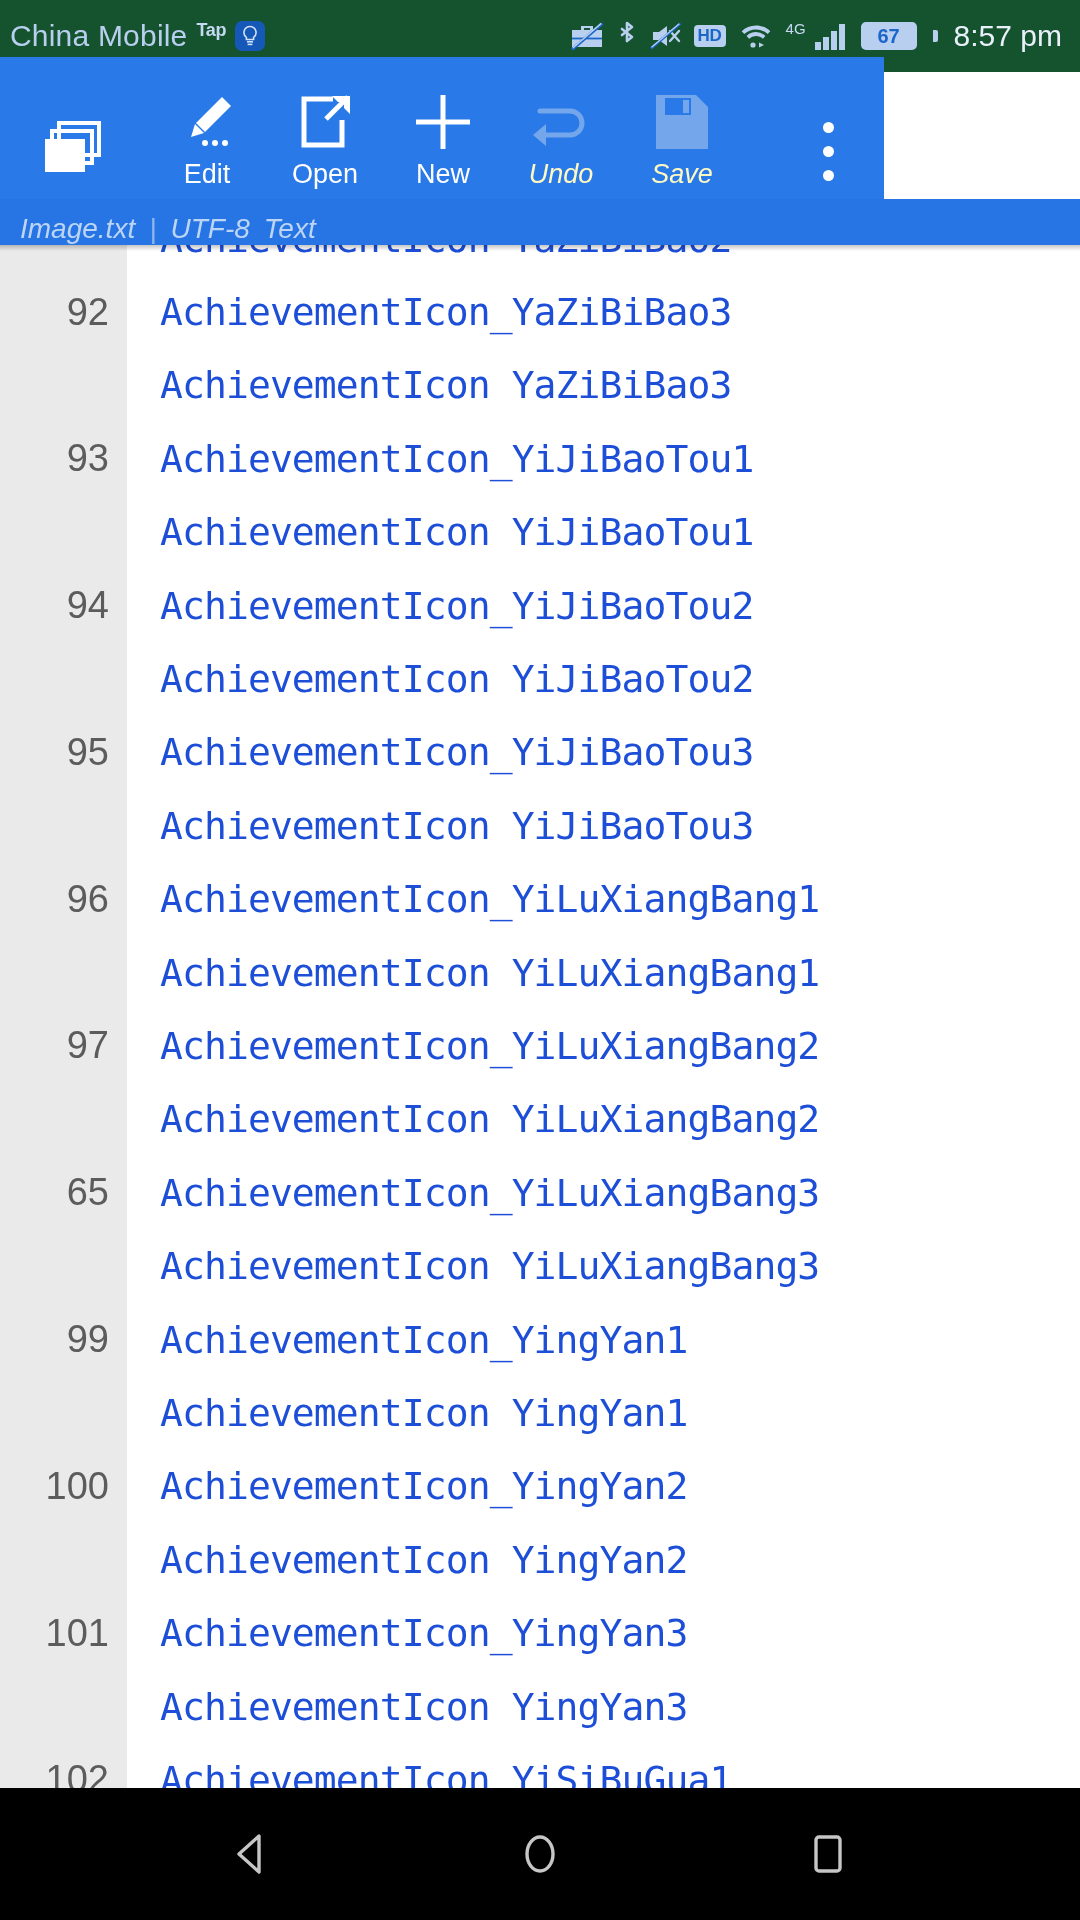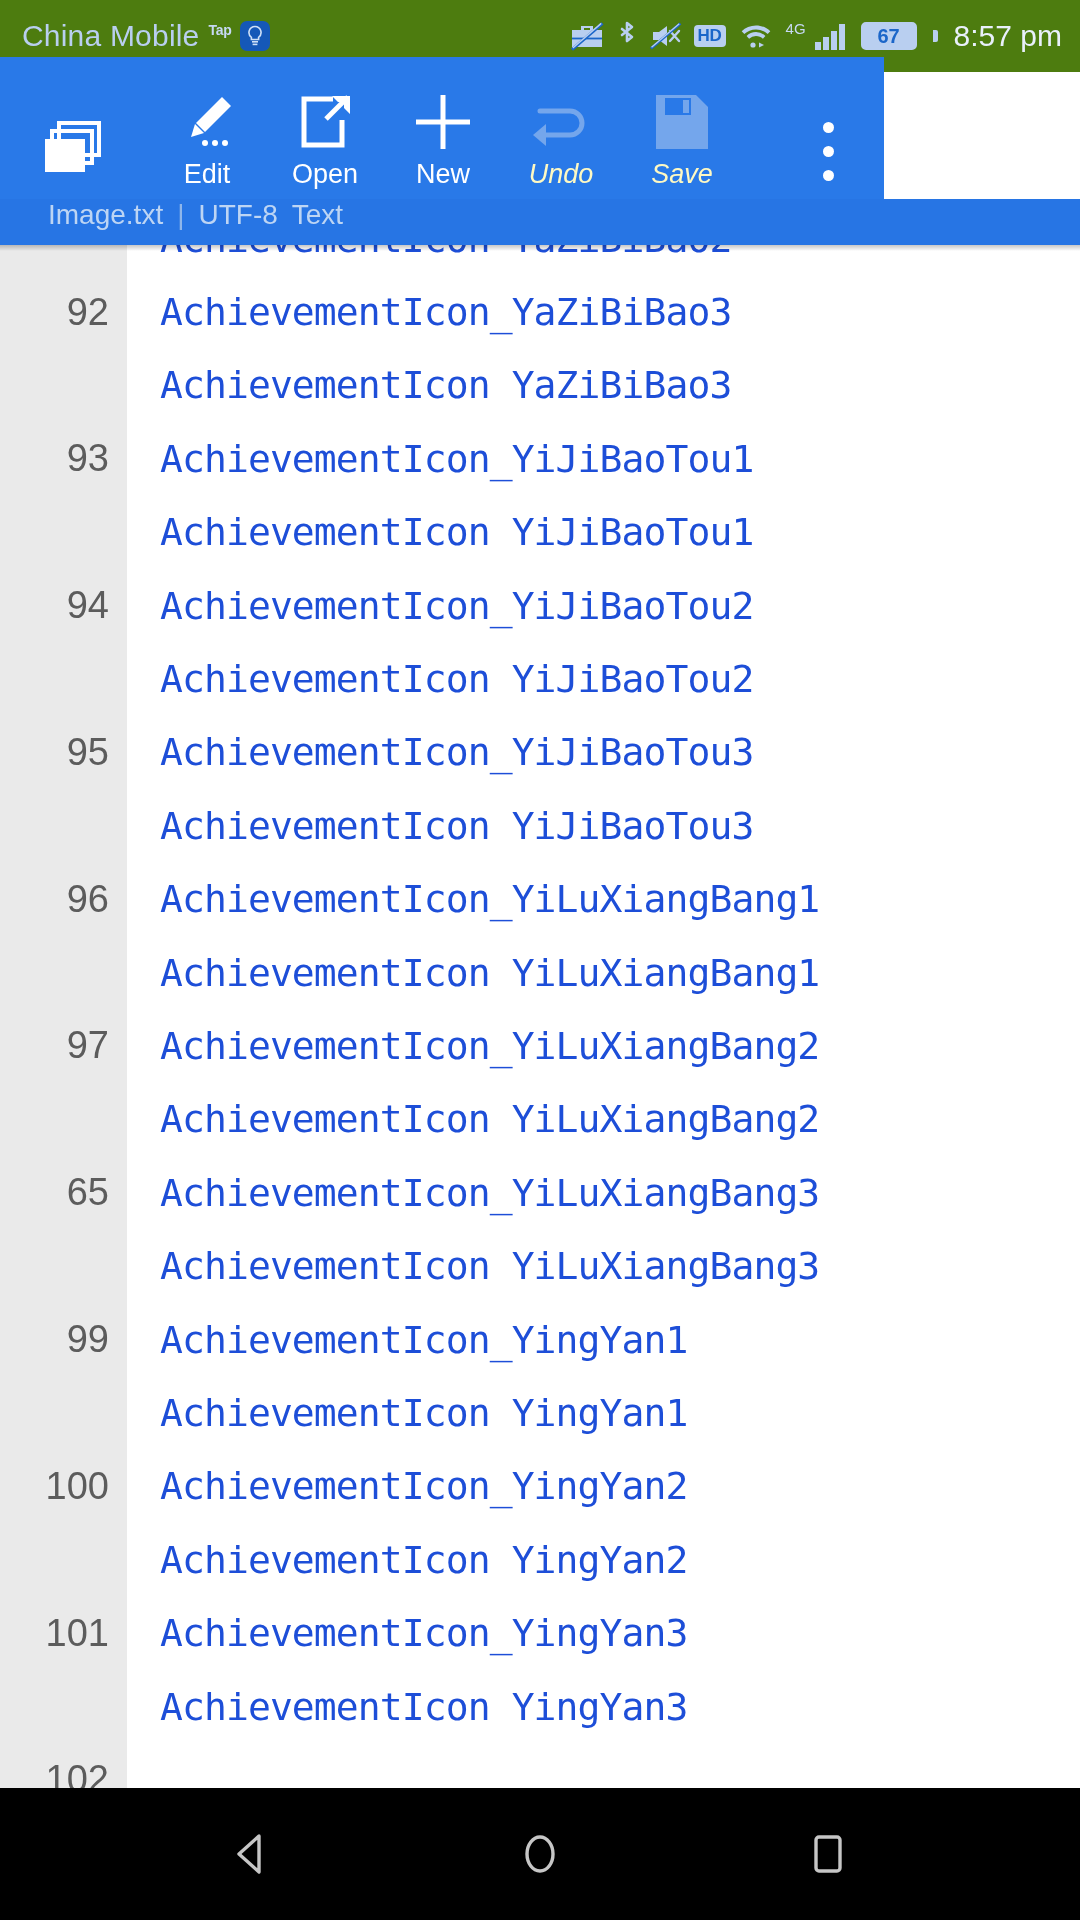--- a/index.html
+++ b/index.html
@@ -7,27 +7,27 @@
     width:1080px; height:1920px;
     background:#000;
     font-family:"Liberation Sans", sans-serif;
     overflow:hidden;
   }
   .phone { position:relative; width:1080px; height:1920px; background:#ffffff; }
 
   
   .statusbar {
     position:absolute; top:0; left:0; width:1080px; height:72px;
-    background:#4d7c0f;
+    background:#14532d;
     display:flex; align-items:center; justify-content:space-between;
-    padding:0 18px 0 22px;
+    padding:0 18px 0 10px;
   }
   .sb-left { display:flex; align-items:center; gap:9px; }
   .carrier { color:#b9cff0; font-size:30px; letter-spacing:.2px; }
-  .tap-badge { color:#c6d9f3; font-size:14px; font-weight:bold; letter-spacing:-.3px; position:relative; top:-6px; }
+  .tap-badge { color:#c6d9f3; font-size:18px; font-weight:bold; letter-spacing:-.3px; position:relative; top:-6px; }
   .bulb {
     width:30px; height:30px; border-radius:7px; background:#1558b8;
     display:flex; align-items:center; justify-content:center;
   }
   .sb-right { display:flex; align-items:center; gap:11px; }
   .sb-right svg { display:block; }
   .hd-box {
     background:#b9cff0; color:#1b66c9; font-size:17px; font-weight:bold;
     border-radius:4px; padding:1px 4px; line-height:1.15; letter-spacing:-.3px;
   }
@@ -57,21 +57,21 @@
   .tb-label { color:#ffffff; font-size:27px; margin-top:2px; line-height:1; }
   .tb-item.disabled .tb-label { color:#fef9c3;font-style:italic; }
   .tb-item.disabled svg { opacity:1; }
   .tb-spacer { flex:1 1 auto; }
   .tb-dots { display:flex; flex-direction:column; gap:13px; align-items:center; }
   .tb-dots i { display:block; width:11px; height:11px; border-radius:50%; background:#fff; }
 
   
   .infobar {
     position:absolute; top:199px; left:0; width:1080px; height:46px;
-    background:#2775e4; display:flex; align-items:flex-start; padding-left:48px; gap:14px;
+    background:#2775e4; display:flex; align-items:flex-end; padding-left:20px; gap:14px;font-style:italic;
   }
   .infobar span { color:#bdd5f4; font-size:28px; }
   .info-sep { color:#8fb6ea !important; }
 
   
   .editor {
     position:absolute; top:245px; left:0; width:1080px; height:1795px;
     background:#ffffff; overflow:hidden;
   }
   .gutter-bg {
@@ -341,20 +341,21 @@
         <div class="row">
           <div class="num">101</div>
           <div class="code">AchievementIcon_YingYan3</div>
         </div>
         <div class="row">
           <div class="num"></div>
           <div class="code">AchievementIcon YingYan3</div>
         </div>
         <div class="row">
           <div class="num">102</div>
+          <div class="code">AchievementIcon_YiSiBuGua1</div>
         </div>
       </div>
   </div>
 
   <div class="navbar">
     <span class="nbtn">
       <svg width="48" height="48" viewBox="0 0 48 48">
           <path d="M31 6L11 24l20 18z" fill="none" stroke="#c6c6c6" stroke-width="3.4" stroke-linejoin="round"></path>
         </svg>
     </span>

